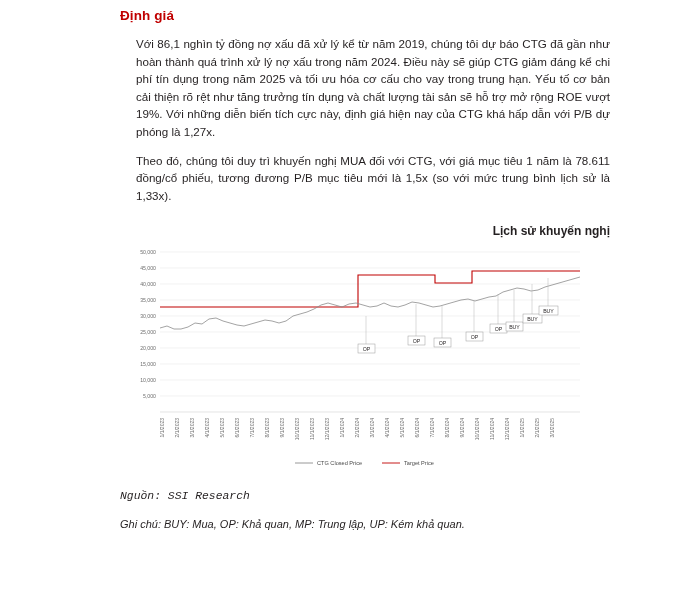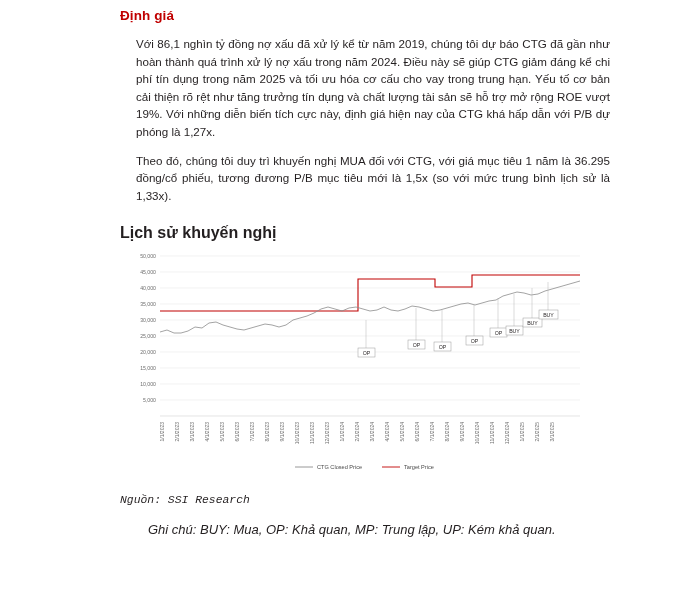--- a/index.html
+++ b/index.html
@@ -41,24 +41,25 @@
     font-family: "Liberation Sans", sans-serif;
     font-size: 11.6px;
     line-height: 1.52;
     text-align: justify;
     margin: 0 0 11px 16px;
     color: #231f20;
   }
   .chart-title {
     font-family: "Liberation Sans", sans-serif;
     font-weight: bold;
-    font-size: 16px;
+    font-size: 12px;
     margin-top: 20px;
     margin-bottom: 6px;
     color: #231f20;
+    text-align: right;
   }
   .chart-wrap {
     width: 490px;
     height: 230px;
     position: relative;
   }
   svg.chart {
     display: block;
   }
   .axis-text {
@@ -84,36 +85,35 @@
   .source {
     font-family: Liberation Mono, monospace;
     font-style: italic;
     font-size: 11.4px;
     margin-top: 16px;
     color: #231f20;
   }
   .note {
     font-family: "Liberation Sans", sans-serif;
     font-style: italic;
-    font-size: 13px;
+    font-size: 11px;
     margin-top: 16px;
     color: #231f20;
-    margin-left: 28px;
   }
 </style>
 </head>
 <body>
 
 <div class="page">
   <div class="content">
 
     <div class="section-title">Định giá</div>
 
     <p class="body-text">Với 86,1 nghìn tỷ đồng nợ xấu đã xử lý kể từ năm 2019, chúng tôi dự báo CTG đã gần như hoàn thành quá trình xử lý nợ xấu trong năm 2024. Điều này sẽ giúp CTG giảm đáng kể chi phí tín dụng trong năm 2025 và tối ưu hóa cơ cấu cho vay trong trung hạn. Yếu tố cơ bản cải thiện rõ rệt như tăng trưởng tín dụng và chất lượng tài sản sẽ hỗ trợ mở rộng ROE vượt 19%. Với những diễn biến tích cực này, định giá hiện nay của CTG khá hấp dẫn với P/B dự phóng là 1,27x.</p>
-    <p class="body-text">Theo đó, chúng tôi duy trì khuyến nghị MUA đối với CTG, với giá mục tiêu 1 năm là 36.295 đồng/cổ phiếu, tương đương P/B mục tiêu mới là 1,5x (so với mức trung bình lịch sử là 1,33x).</p>
+    <p class="body-text">Theo đó, chúng tôi duy trì khuyến nghị MUA đối với CTG, với giá mục tiêu 1 năm là 78.611 đồng/cổ phiếu, tương đương P/B mục tiêu mới là 1,5x (so với mức trung bình lịch sử là 1,33x).</p>
 
     <div class="chart-title">Lịch sử khuyến nghị</div>
 
     <div class="chart-wrap">
       <svg class="chart" width="490" height="230" viewBox="0 0 490 230">
 
         <rect x="40" y="8" width="420" height="160" fill="#ffffff" stroke="none"></rect>
 
         <g>
           <line x1="40" y1="8" x2="460" y2="8" stroke="#e9e9e9" stroke-width="0.6"></line>

